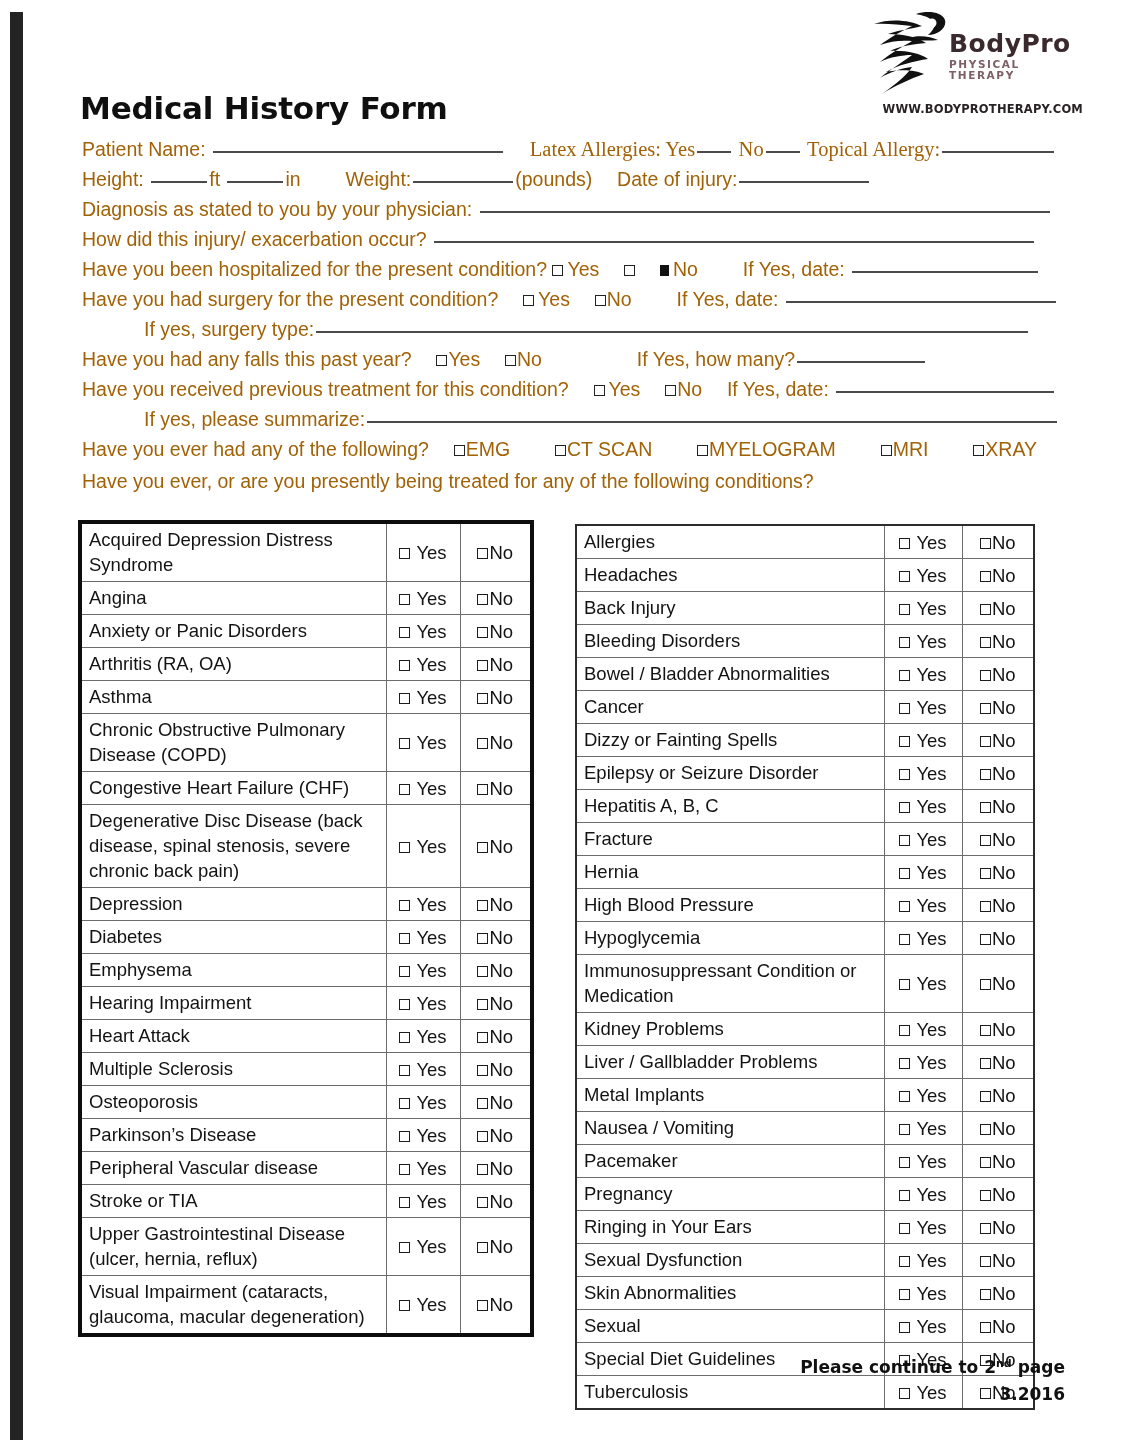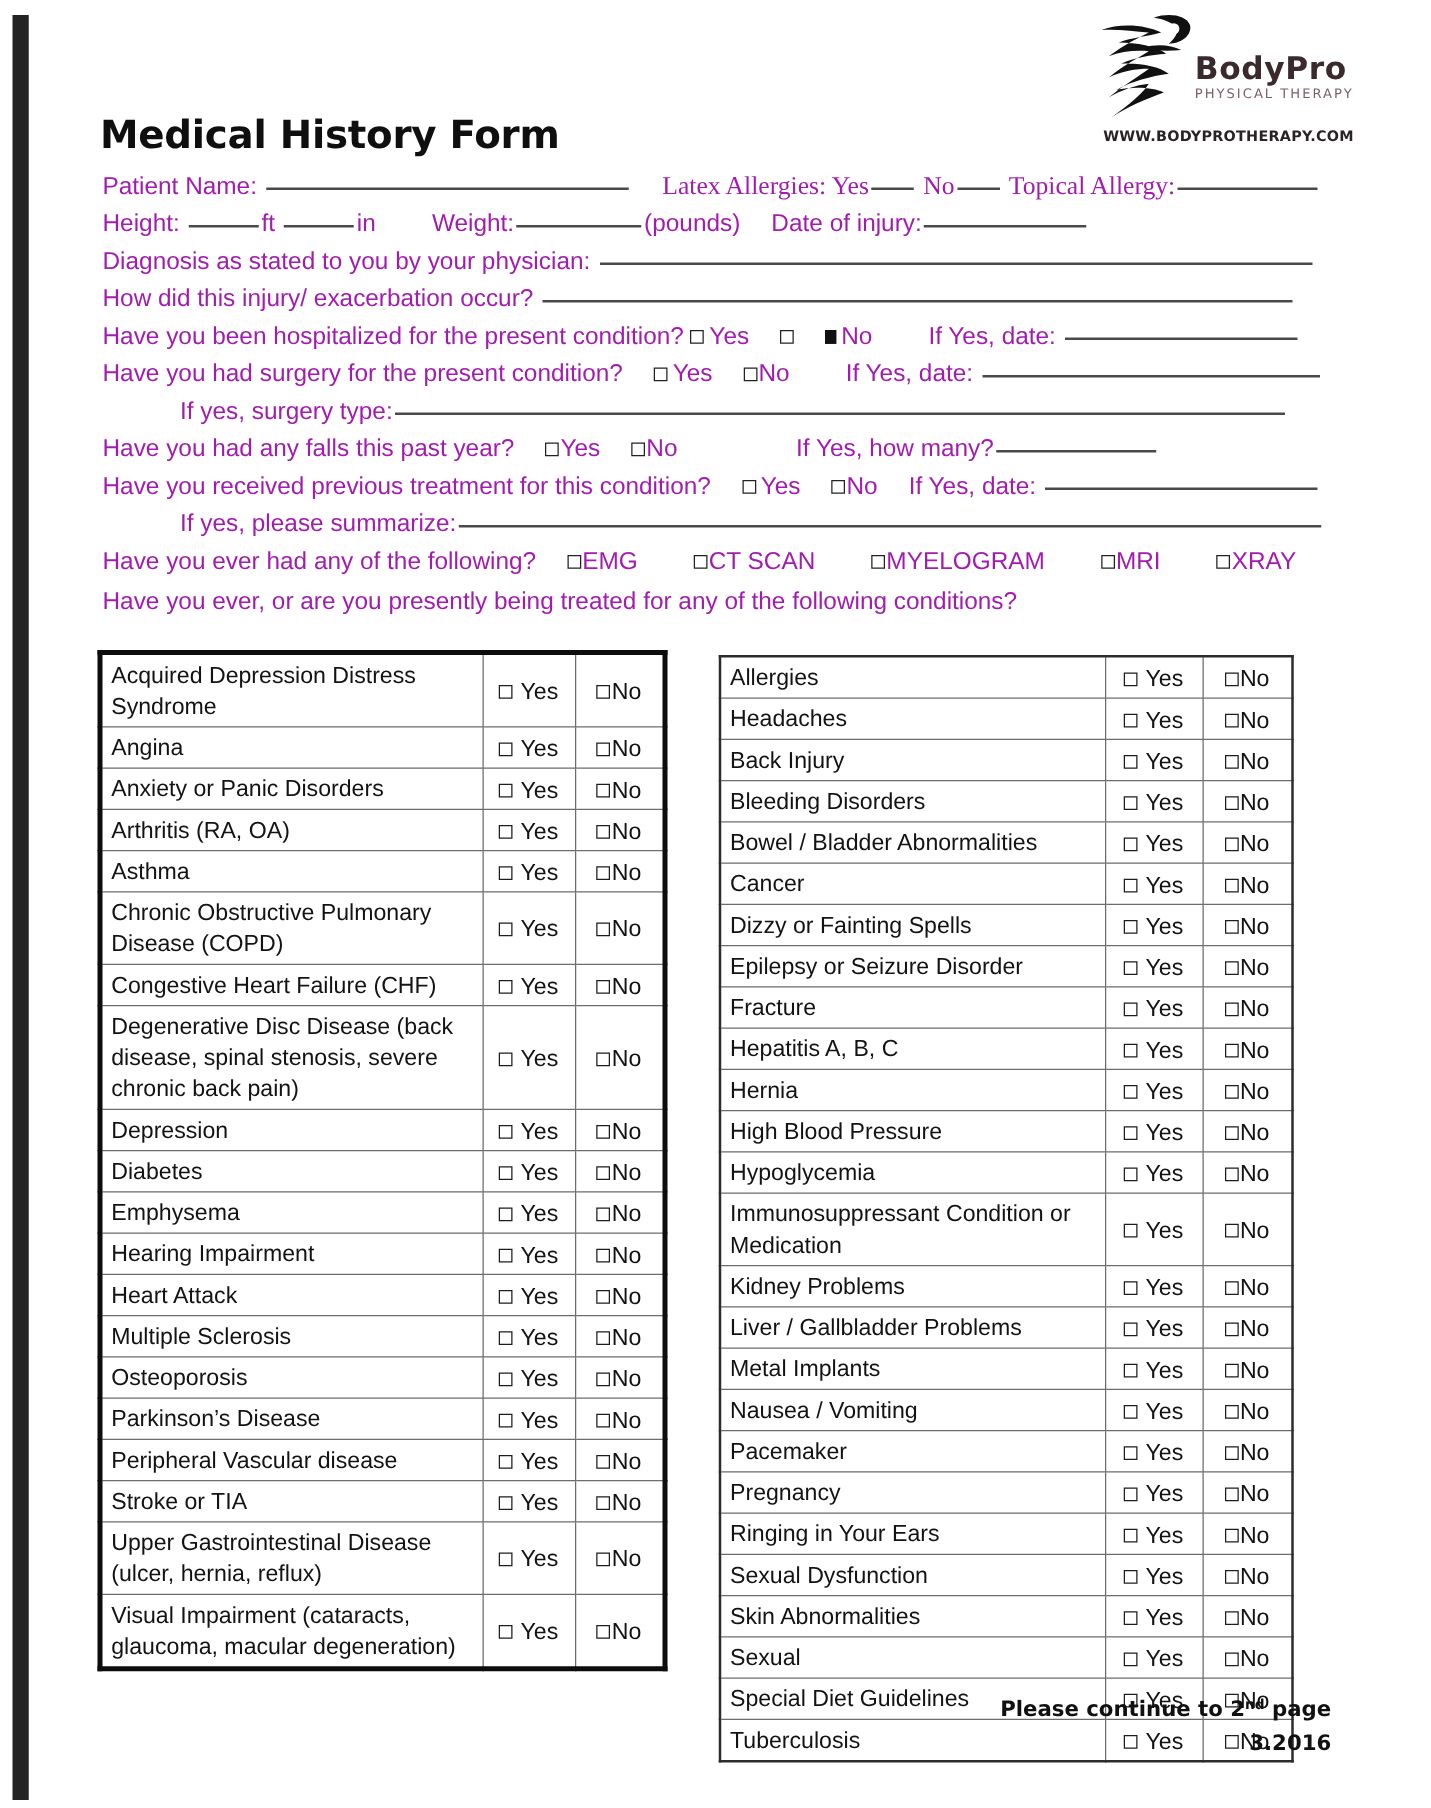--- a/index.html
+++ b/index.html
@@ -67,21 +67,21 @@
     font-family: "DejaVu Sans", sans-serif;
     font-weight: bold;
     font-size: 25px;
     letter-spacing: 0.5px;
     color: #3b2a2d;
     line-height: 1;
     margin-top: 16px;
   }
   .logo-sub {
     font-family: "DejaVu Sans", sans-serif;
-    font-weight: normal;
+    font-weight: bold;
     font-size: 10.5px;
     letter-spacing: 1.6px;
     color: #7d6066;
     margin-top: 3px;
     line-height: 1;
   }
   .logo-url {
     font-family: "DejaVu Sans", sans-serif;
     font-weight: bold;
     font-size: 11.5px;
@@ -106,21 +106,21 @@
   .lines {
     position: absolute;
     left: 82px;
     top: 134px;
     width: 980px;
   }
   .ln {
     font-size: 19.5px;
     line-height: 30px;
     white-space: nowrap;
-    color: #a21caf;
+    color: #a16207;
   }
   .ln.indent { padding-left: 62px; }
   .serif { font-family: "Liberation Serif", serif; font-size: 20.5px; }
 
   
   .rule {
     display: inline-block;
     border-bottom: 2px solid #4a4a4a;
     vertical-align: 3px;
     height: 14px;
@@ -491,26 +491,26 @@
           <td class="label">Dizzy or Fainting Spells</td>
           <td class="yes"><span class="cellbox"></span><span>Yes</span></td>
           <td class="no"><span class="cellbox"></span><span>No</span></td>
         </tr>
         <tr>
           <td class="label">Epilepsy or Seizure Disorder</td>
           <td class="yes"><span class="cellbox"></span><span>Yes</span></td>
           <td class="no"><span class="cellbox"></span><span>No</span></td>
         </tr>
         <tr>
+          <td class="label">Hepatitis A, B, C</td>
+          <td class="yes"><span class="cellbox"></span><span>Yes</span></td>
+          <td class="no"><span class="cellbox"></span><span>No</span></td>
+        </tr>
+        <tr>
           <td class="label">Fracture</td>
-          <td class="yes"><span class="cellbox"></span><span>Yes</span></td>
-          <td class="no"><span class="cellbox"></span><span>No</span></td>
-        </tr>
-        <tr>
-          <td class="label">Hepatitis A, B, C</td>
           <td class="yes"><span class="cellbox"></span><span>Yes</span></td>
           <td class="no"><span class="cellbox"></span><span>No</span></td>
         </tr>
         <tr>
           <td class="label">Hernia</td>
           <td class="yes"><span class="cellbox"></span><span>Yes</span></td>
           <td class="no"><span class="cellbox"></span><span>No</span></td>
         </tr>
         <tr>
           <td class="label">High Blood Pressure</td>

